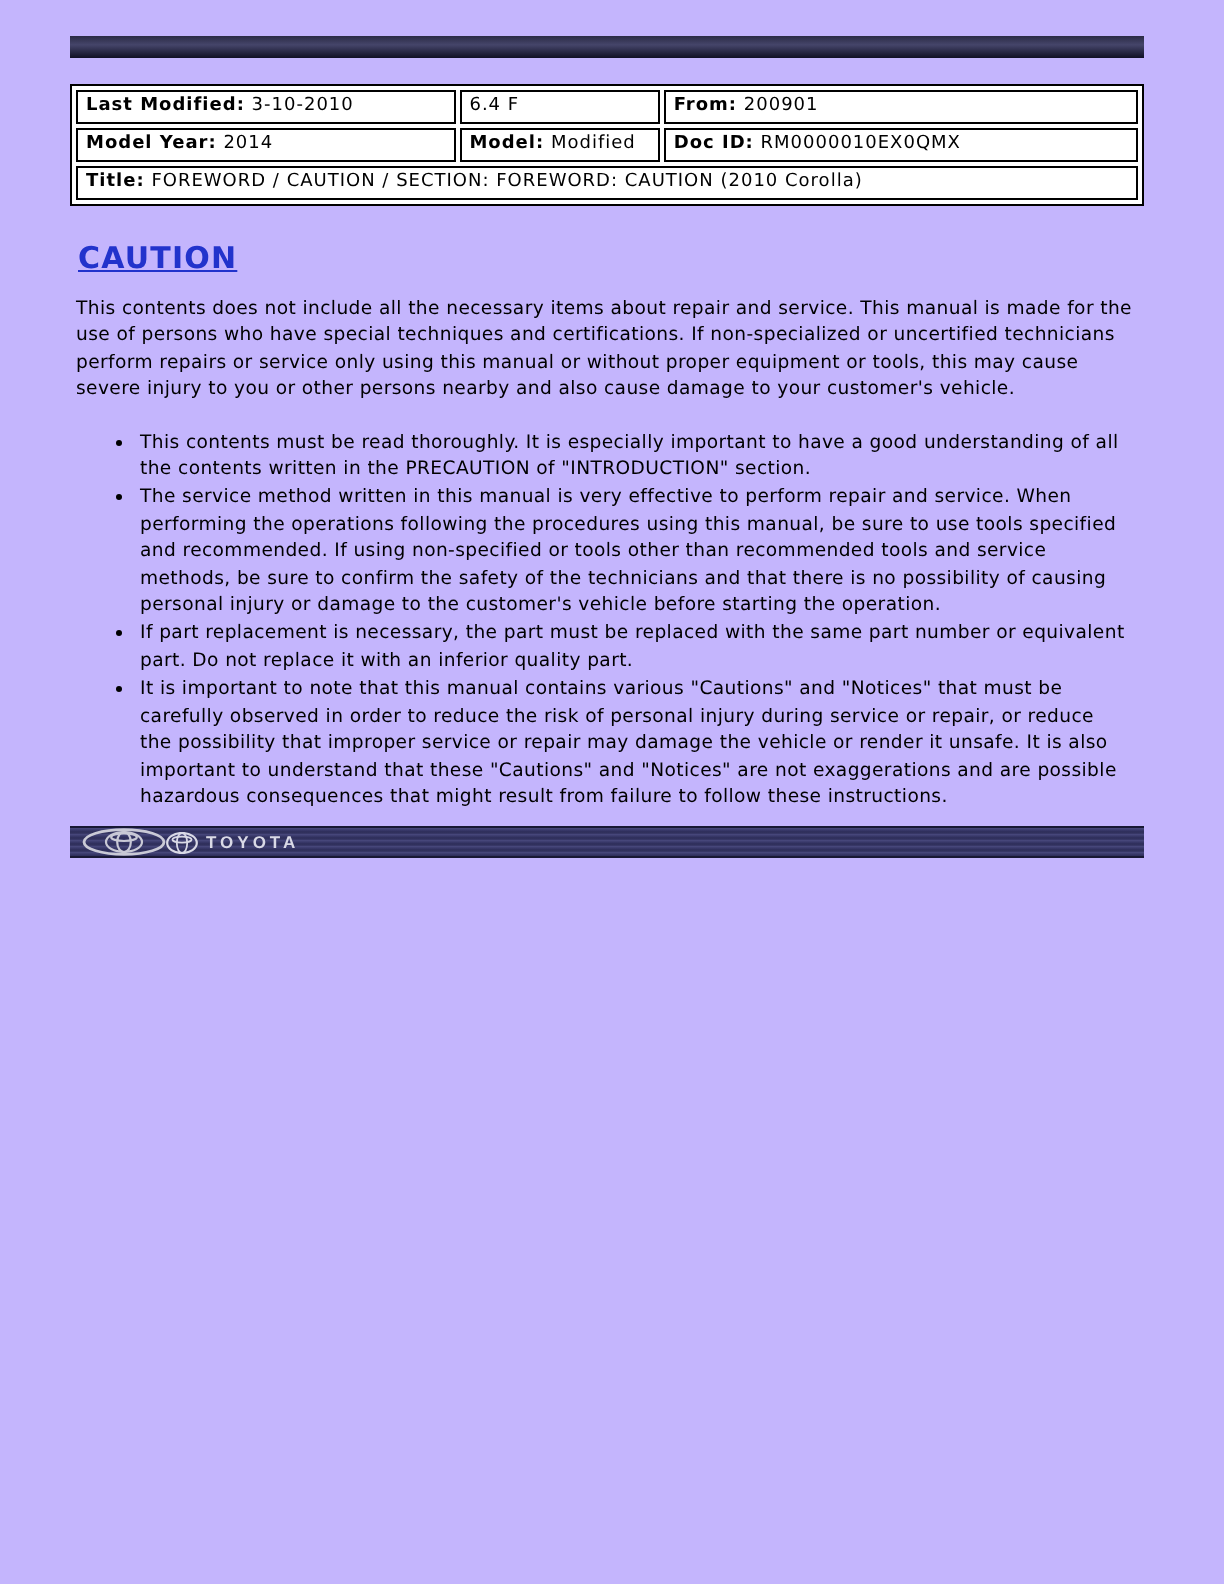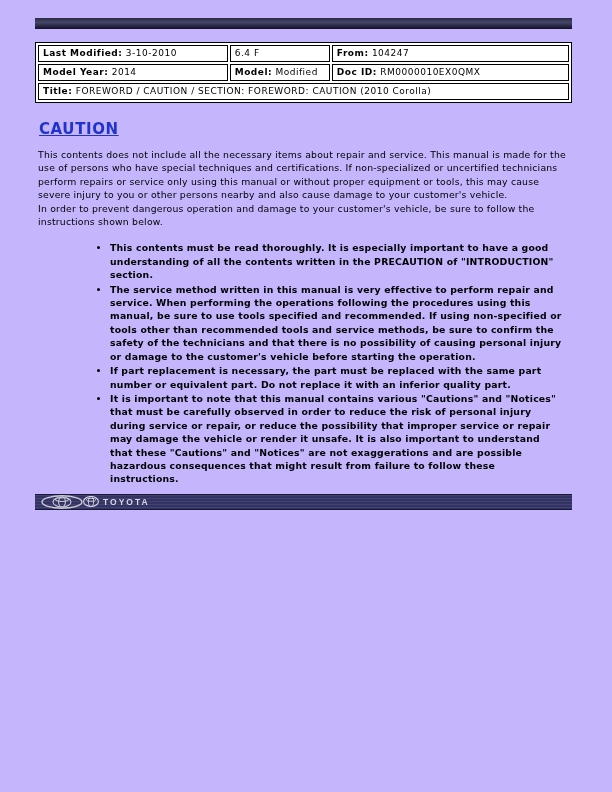--- a/index.html
+++ b/index.html
@@ -53,24 +53,23 @@
   }
   .body-text {
     font-size:9.3px;
     line-height:13.4px;
     letter-spacing:0.2px;
     margin-left:3px;
     margin-right:2px;
   }
   .body-text p { margin:0; }
   ul.caution-list {
-    margin:13px 0 0 72px;
+    margin:13px 0 0 32px;
     padding:0;
     list-style:disc outside;
-    font-weight:bold;
   }
   ul.caution-list li {
     margin:0 0 1px 0;
     padding-right:6px;
   }
   .footer-bar {
     margin-top:8px;
     height:16px;
     background:repeating-linear-gradient(180deg,#4a4a7e 0px,#3a3a6b 1px,#2d2d58 2px,#3a3a6b 3px);
     border-top:1px solid #181834;
@@ -93,40 +92,39 @@
 
 <div class="page">
 
   <div class="top-bar"></div>
 
   <table class="meta">
     <tbody>
         <tr>
       <td class="c1"><span class="lbl">Last Modified:</span> <span>3-10-2010</span></td>
       <td class="c2"><span>6.4 F</span></td>
-      <td class="c3"><span class="lbl">From:</span> <span>104247</span></td>
+      <td class="c3"><span class="lbl">From:</span> <span>200901</span></td>
     </tr>
     <tr>
       <td class="c1"><span class="lbl">Model Year:</span> <span>2014</span></td>
       <td class="c2"><span class="lbl">Model:</span> <span>Modified</span></td>
       <td class="c3"><span class="lbl">Doc ID:</span> <span>RM0000010EX0QMX</span></td>
     </tr>
     <tr>
       <td colspan="3"><span class="lbl">Title:</span> <span>FOREWORD / CAUTION / SECTION: FOREWORD: CAUTION (2010 Corolla)</span></td>
     </tr>
   </tbody>
     </table>
 
   <div>
     <a class="caution-heading">CAUTION</a>
   </div>
 
   <div class="body-text">
     <p>This contents does not include all the necessary items about repair and service. This manual is made for the use of persons who have special techniques and certifications. If non-specialized or uncertified technicians perform repairs or service only using this manual or without proper equipment or tools, this may cause severe injury to you or other persons nearby and also cause damage to your customer's vehicle.</p>
-    <p>In order to prevent dangerous operation and damage to your customer's vehicle, be sure to follow the instructions shown below.</p>
 
     <ul class="caution-list">
       <li>This contents must be read thoroughly. It is especially important to have a good understanding of all the contents written in the PRECAUTION of "INTRODUCTION" section.</li>
       <li>The service method written in this manual is very effective to perform repair and service. When performing the operations following the procedures using this manual, be sure to use tools specified and recommended. If using non-specified or tools other than recommended tools and service methods, be sure to confirm the safety of the technicians and that there is no possibility of causing personal injury or damage to the customer's vehicle before starting the operation.</li>
       <li>If part replacement is necessary, the part must be replaced with the same part number or equivalent part. Do not replace it with an inferior quality part.</li>
       <li>It is important to note that this manual contains various "Cautions" and "Notices" that must be carefully observed in order to reduce the risk of personal injury during service or repair, or reduce the possibility that improper service or repair may damage the vehicle or render it unsafe. It is also important to understand that these "Cautions" and "Notices" are not exaggerations and are possible hazardous consequences that might result from failure to follow these instructions.</li>
     </ul>
   </div>
 
   <div class="footer-bar">

